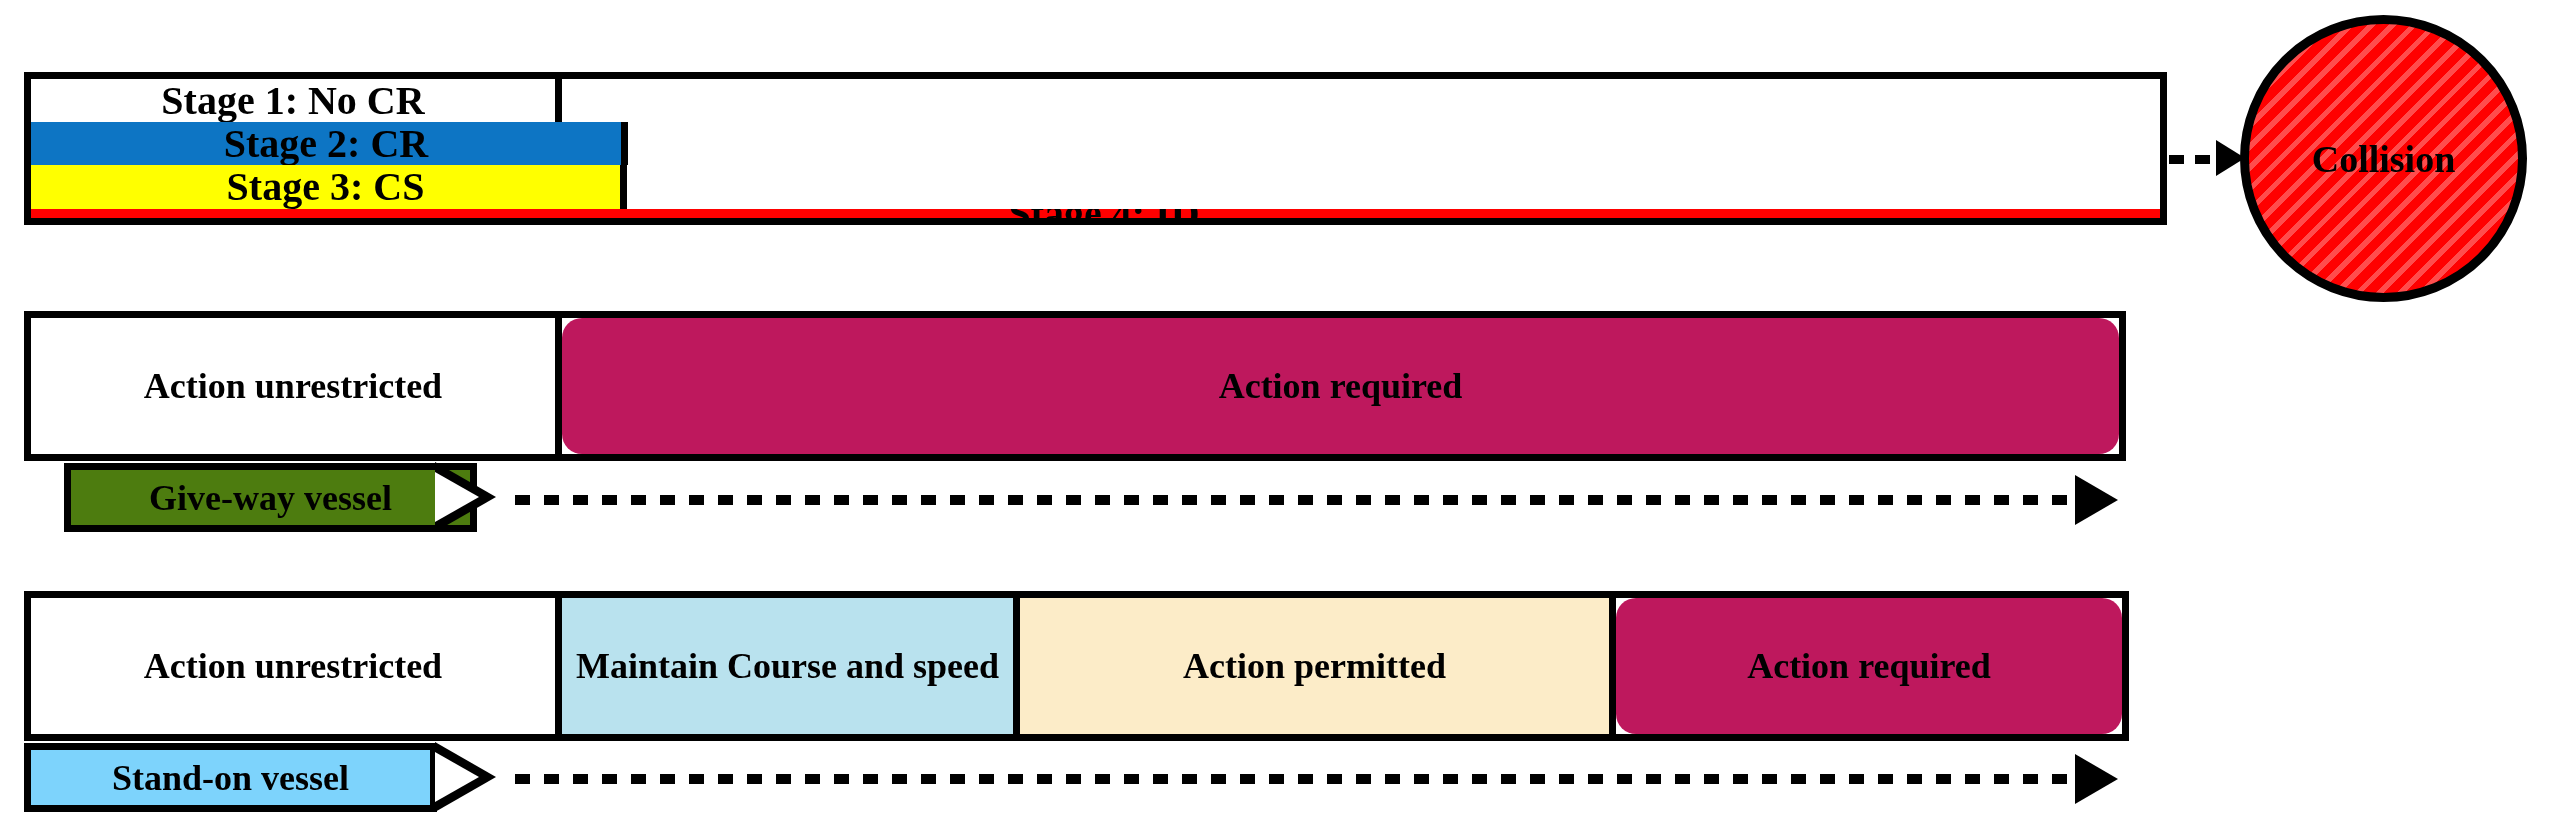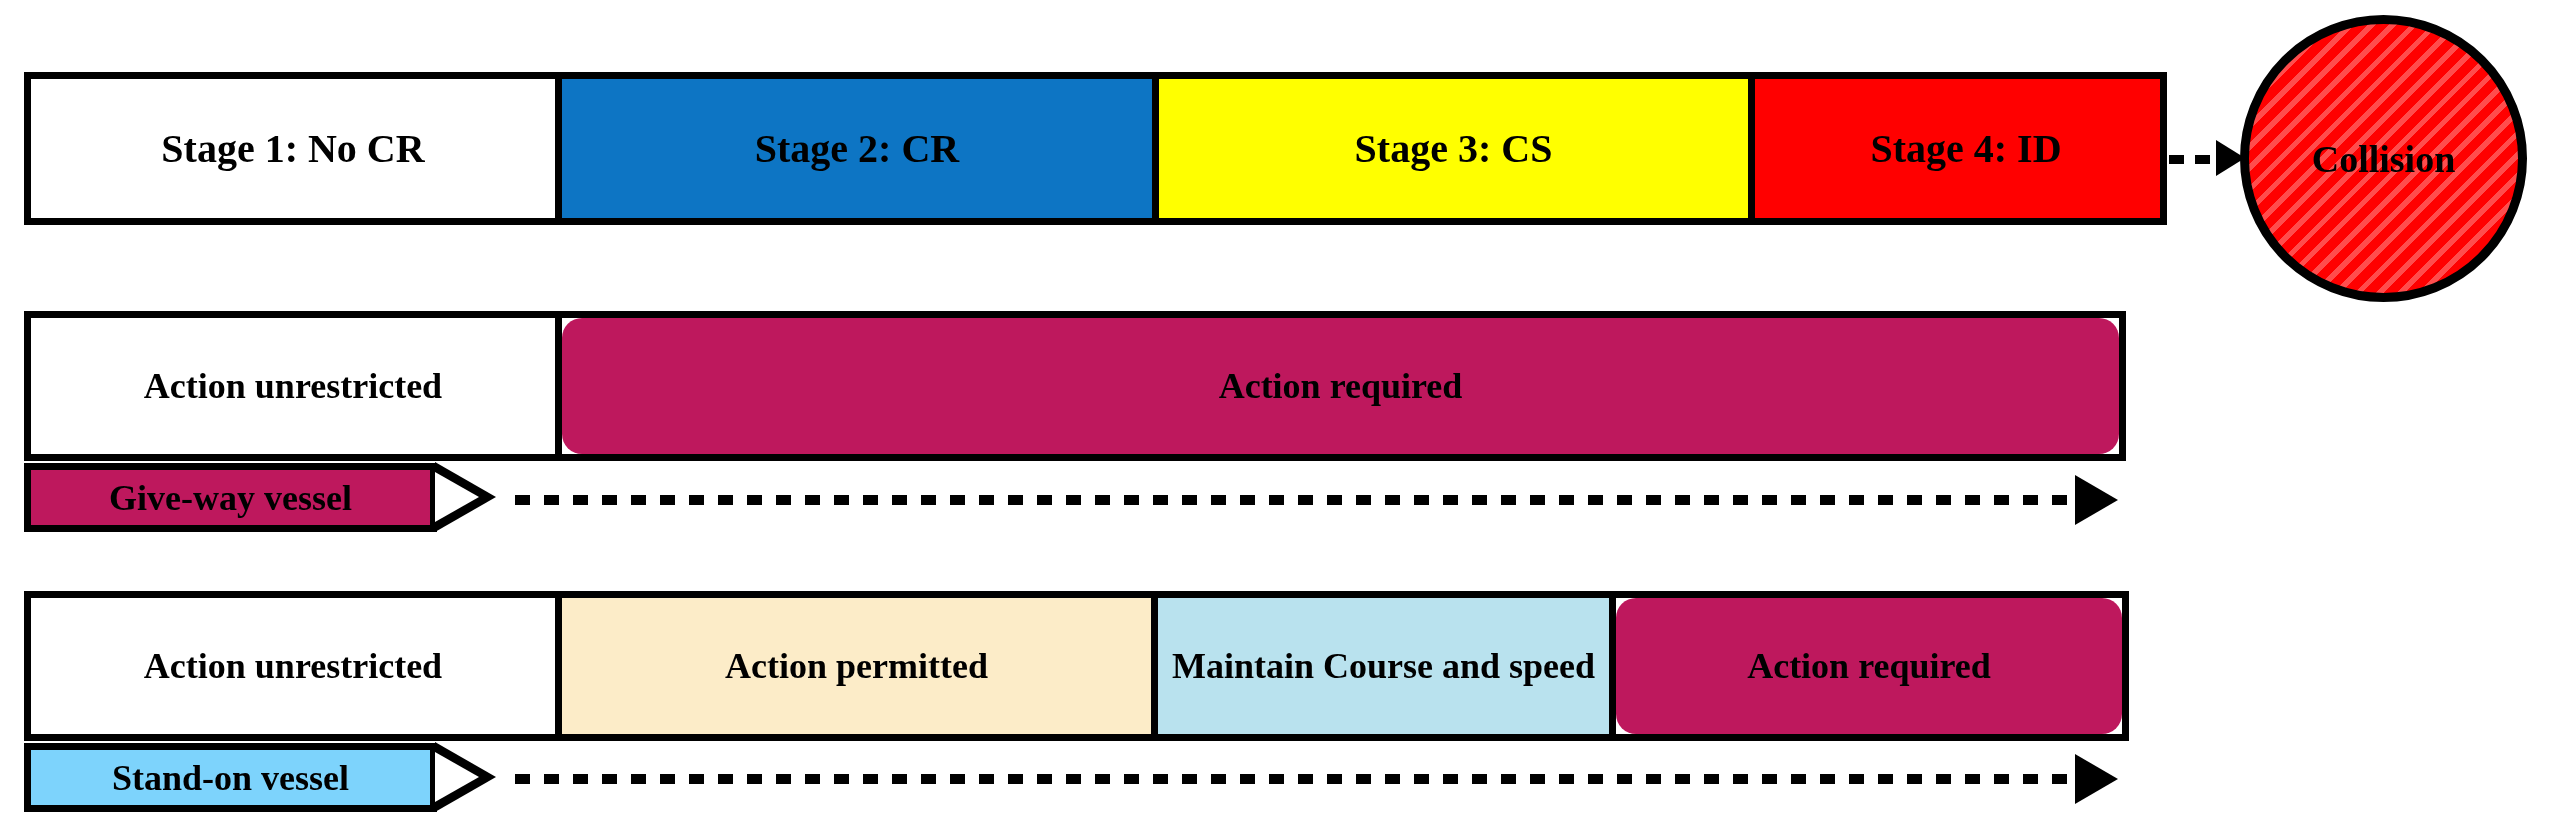--- a/index.html
+++ b/index.html
@@ -24,21 +24,21 @@
     text-align:center;
     color:#000000;
     font-weight:bold;
     line-height:1.08;
     border-right:7.6px solid #000000;
     overflow:hidden;
   }
   .seg:last-child{border-right:0;}
 
   
-  #stage-bar{left:24px;top:72px;width:2143px;height:153px;}
+  #stage-bar{left:24px;top:72px;width:2143px;height:153px;flex-direction:column;}
   #stage-bar .seg{font-size:40px;}
   .seg-w{background:#ffffff;}
   .seg-b{background:#0d75c4;}
   .seg-y{background:#ffff00;}
   .seg-r{background:#ff0000;padding-left:17px;}
 
   
   .dash-conn{
     position:absolute;left:2169px;top:151px;width:73px;height:15px;
   }
@@ -94,21 +94,21 @@
     border-top:35px solid transparent;
     border-bottom:35px solid transparent;
     border-left:61px solid #000000;
   }
   .pennant .tip-inner{
     position:absolute;left:411px;top:9px;width:0;height:0;
     border-top:25.5px solid transparent;
     border-bottom:25.5px solid transparent;
     border-left:44px solid #ffffff;
   }
-  .tag-green{background:#be185d;}
+  .tag-green{background:#4d7c0f;margin-left:40px;}
   .tag-yellow{background:#7dd3fc;}
 
   
   .dotted-arrow{position:absolute;height:18px;}
   .dotted-arrow .dline{
     position:absolute;left:0;top:4.1px;height:9.6px;
     background:repeating-linear-gradient(to right,#000 0 15px,transparent 15px 29px);
   }
   .dotted-arrow .dhead{
     position:absolute;top:-16px;width:0;height:0;
@@ -174,25 +174,25 @@
 
   <div class="dotted-arrow" id="giveway-arrow">
     <div class="dline"></div>
     <div class="dhead"></div>
   </div>
 
   <div class="bar" id="standon-bar">
     <div class="seg seg-w" style="width:531px">
       <span>Action unrestricted</span>
     </div>
+    <div class="seg seg-c" style="width:458px">
+      <span>Maintain Course and speed</span>
+    </div>
     <div class="seg seg-cr" style="width:596px">
       <span>Action permitted</span>
-    </div>
-    <div class="seg seg-c" style="width:458px">
-      <span>Maintain Course and speed</span>
     </div>
     <div class="seg seg-p" style="flex:1">
       <span>Action required</span>
     </div>
   </div>
 
   <div class="pennant" id="standon-pennant">
     <div class="tag tag-yellow">
       <span>Stand-on vessel</span>
     </div>

